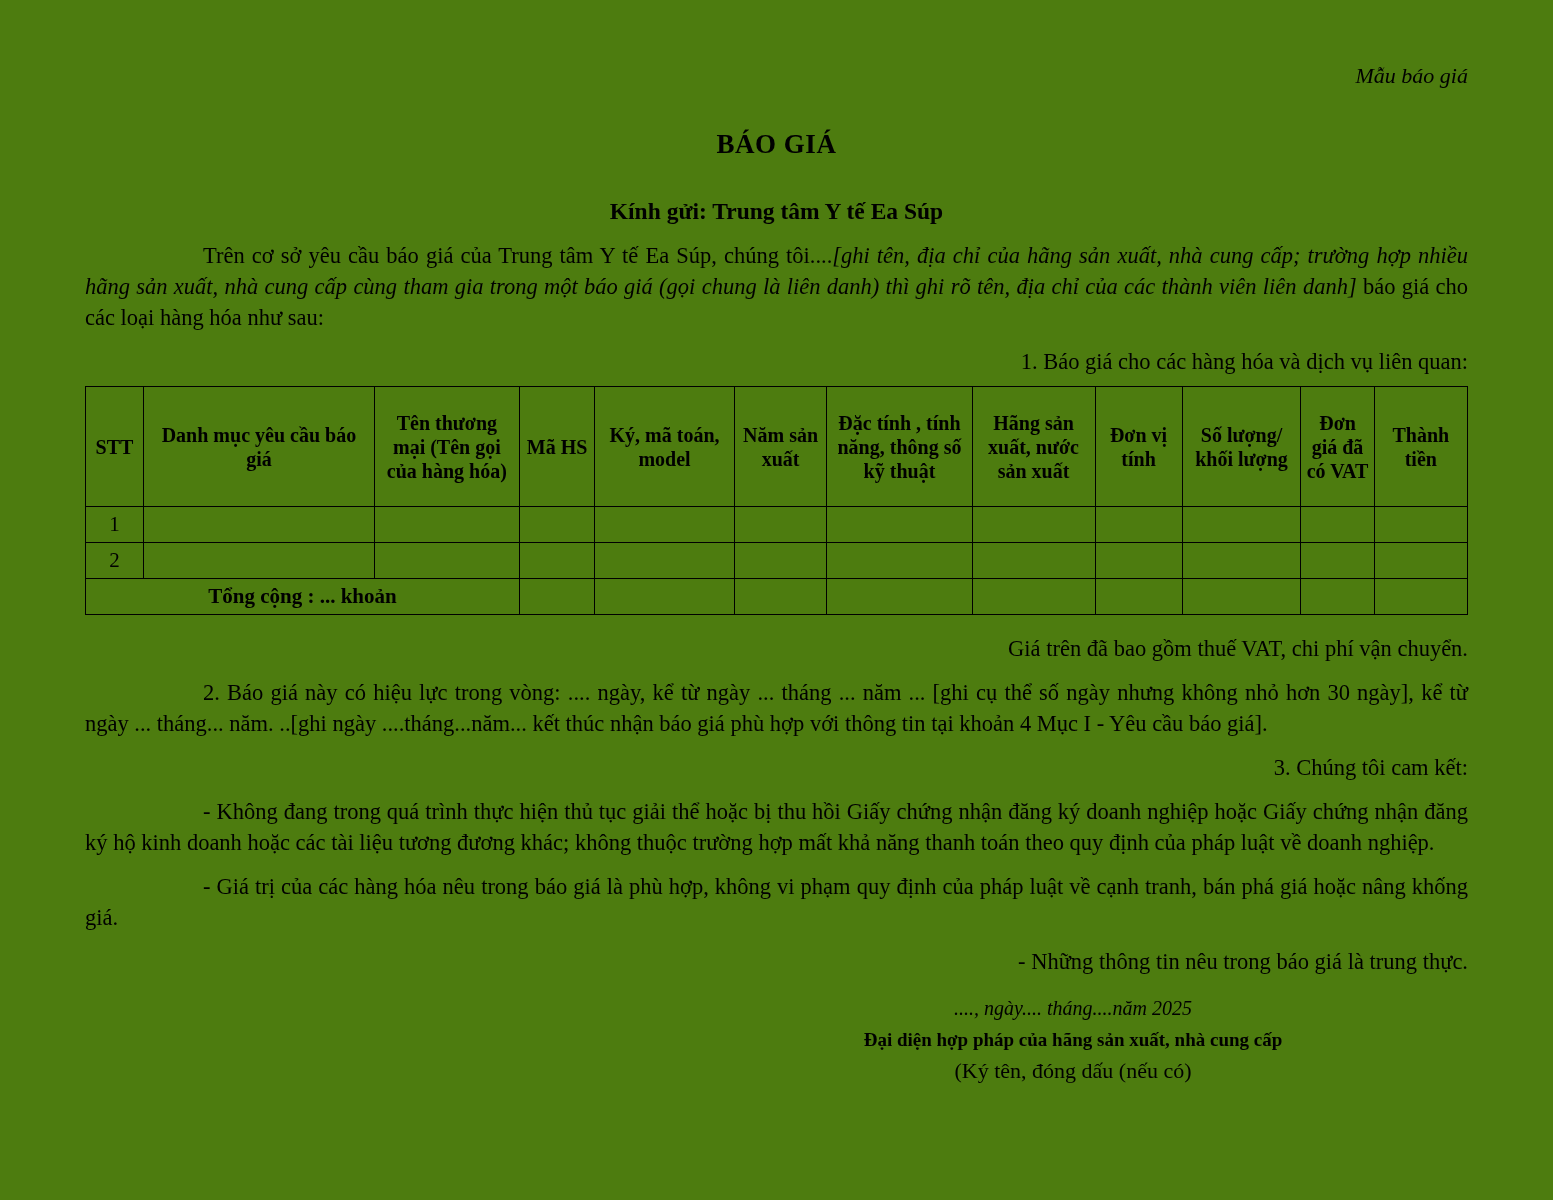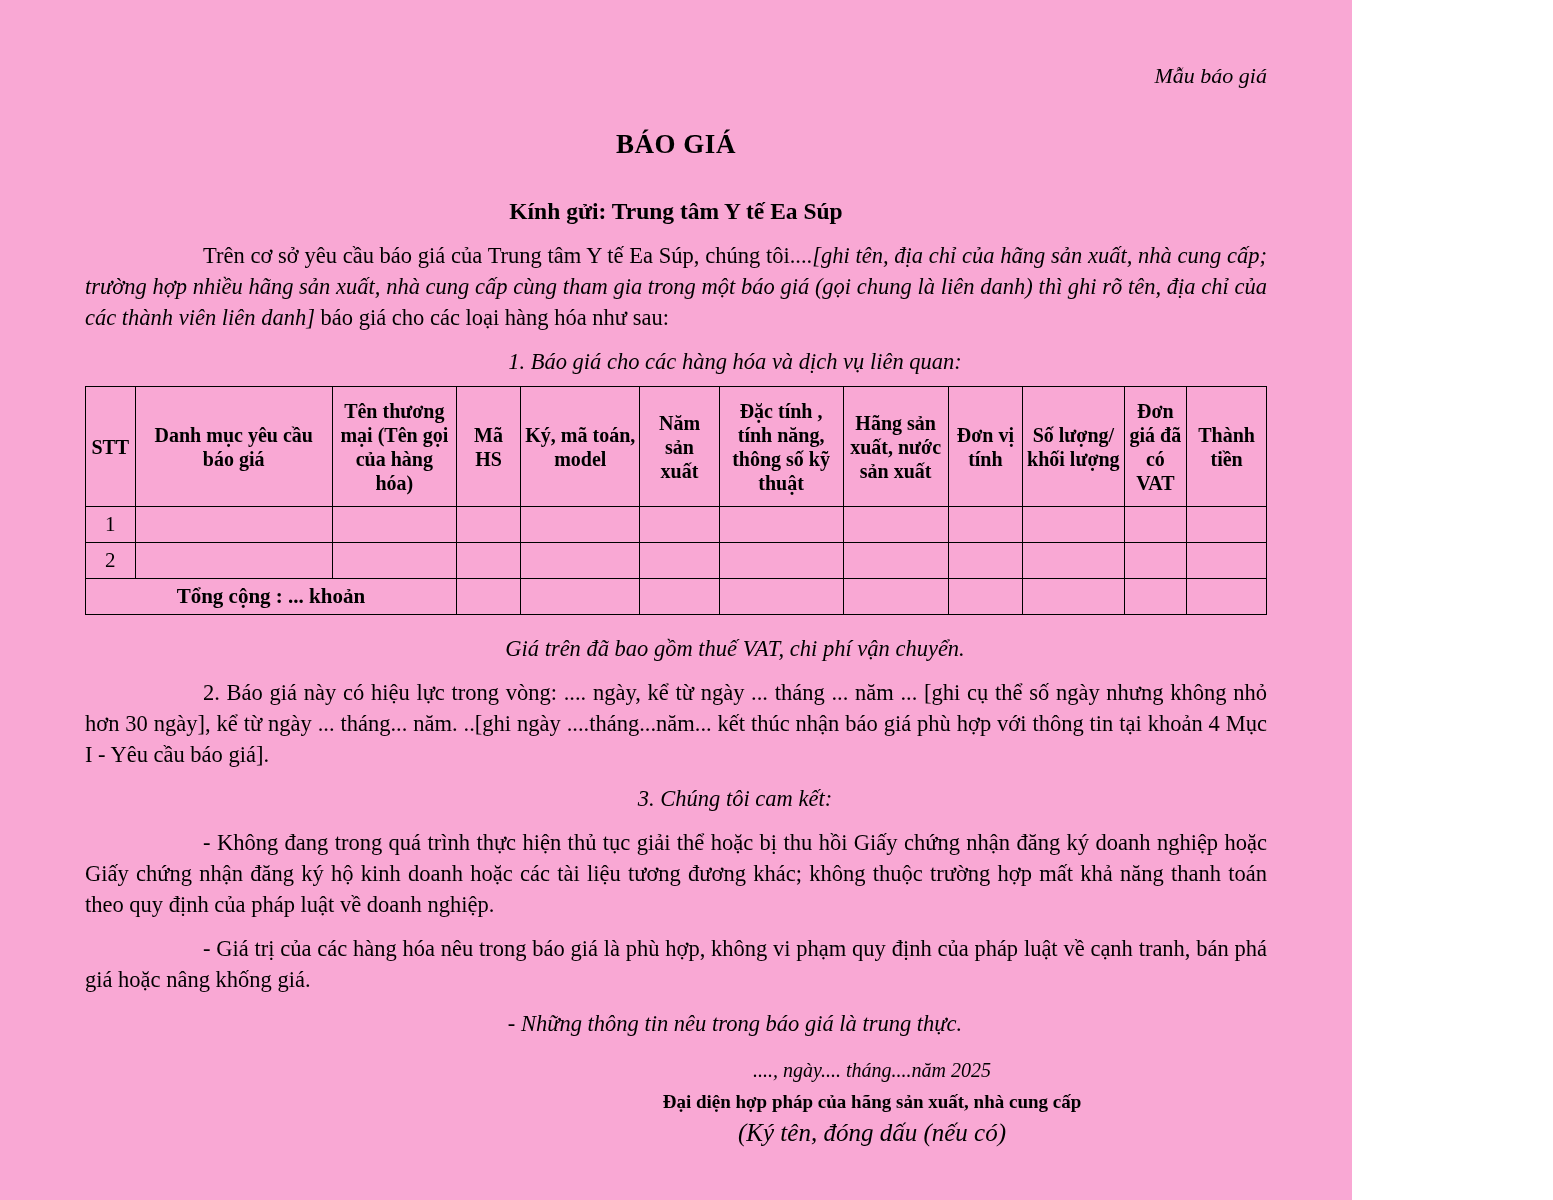--- a/index.html
+++ b/index.html
@@ -1,21 +1,21 @@
 <!DOCTYPE html>
 <html lang="vi"><head>
 <meta charset="utf-8">
 <style>
   html,body{margin:0;padding:0;background:#fff;}
   .page{
     position:relative;
-    width:1352px;height:1200px;
+    width:1553px;height:1200px;
     box-sizing:border-box;
     padding:60px 85px 40px 85px;
-    background:#f9a8d4;
+    background:#4d7c0f;
     color:#000;
     font-family:"Liberation Serif","DejaVu Serif",serif;
     font-size:22.5px;
     line-height:31px;
     overflow:hidden;
   }
   .corner{
     text-align:right;
     font-style:italic;
     font-size:22px;
@@ -31,21 +31,21 @@
     text-align:center;
     font-weight:bold;
     font-size:23.5px;
     margin-top:36px;
   }
   p.body-par{
     margin:13px 0 0 0;
     text-align:justify;
     text-indent:118px;
   }
-  p.no-just{ text-align:center;font-style:italic; }
+  p.no-just{ text-align:right; }
   .it{ font-style:italic; }
   table.quote{
     width:100%;
     border-collapse:collapse;
     table-layout:fixed;
     margin-top:9px;
   }
   table.quote th, table.quote td{
     border:1.5px solid #000;
     padding:2px 4px;
@@ -71,21 +71,21 @@
     font-size:22px;
     text-align:center;
   }
   .sig-block{
     width:790px;
     margin:16px 0 0 auto;
     text-align:center;
   }
   .sig-date{ font-style:italic; font-size:20px; line-height:31px; }
   .sig-title{ font-weight:bold; font-size:19px; line-height:31px; }
-  .sig-note{ font-style:italic; font-size:25px; line-height:31px; }
+  .sig-note{ font-size:22px; line-height:31px; }
 </style>
 </head>
 <body>
 
 <div class="page">
 
   <div class="corner">Mẫu báo giá</div>
 
   <div class="doc-title">BÁO GIÁ</div>
 

